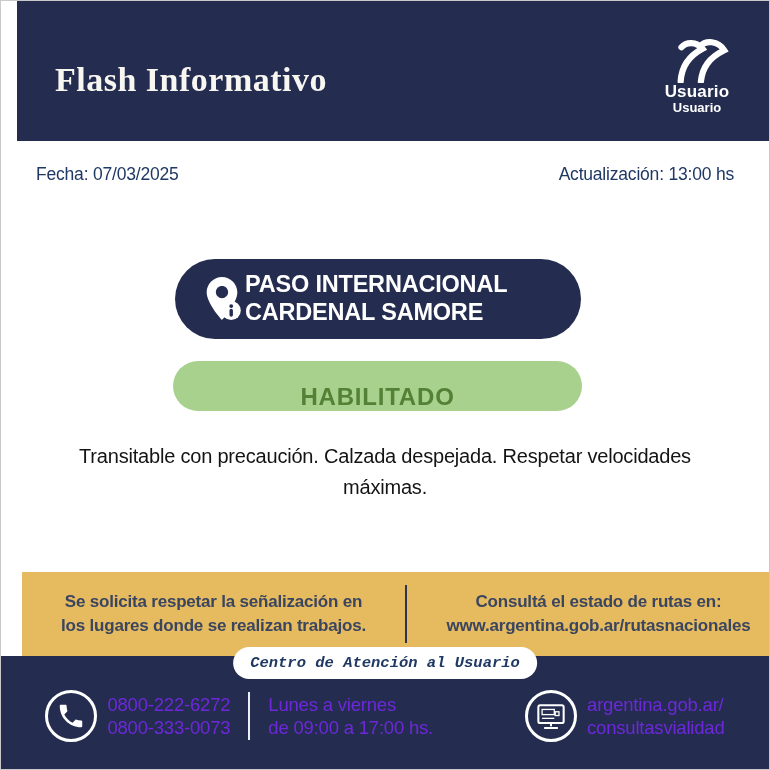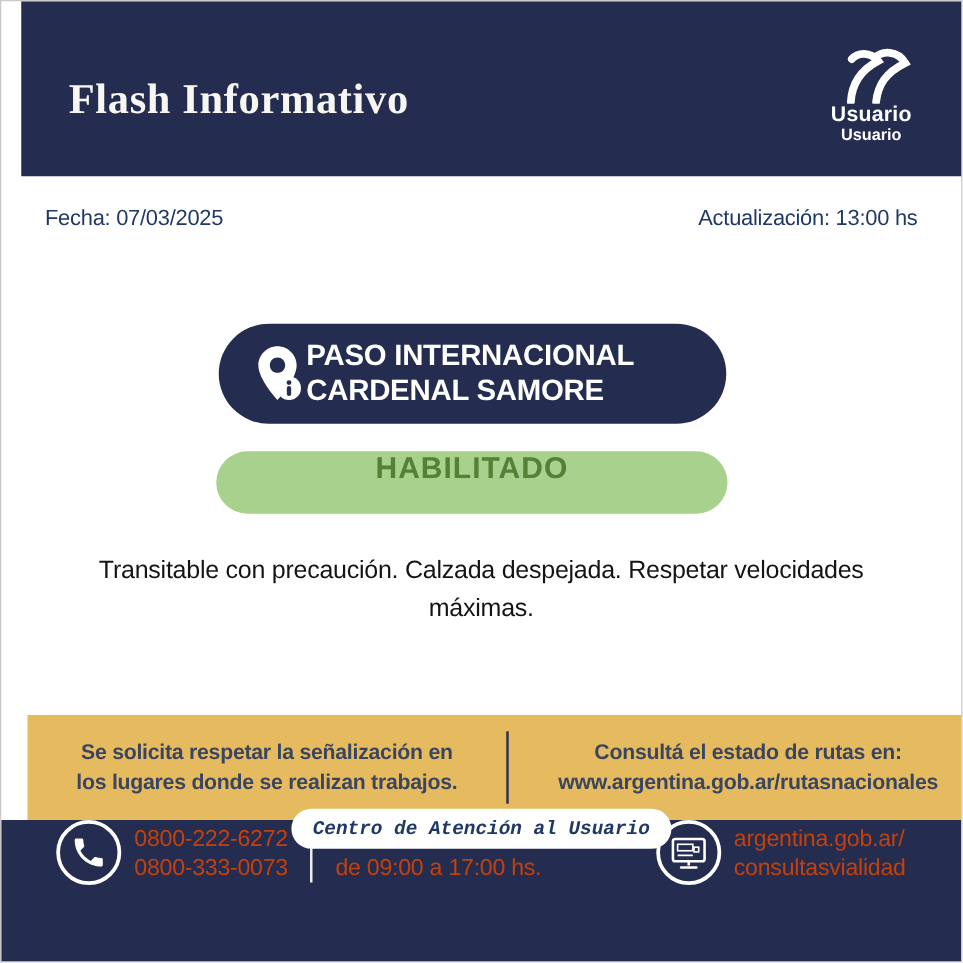--- a/index.html
+++ b/index.html
@@ -26,21 +26,21 @@
   }
   
   .pass-card {
     position:absolute; left:174px; top:258px; width:406px; height:80px;
     background:#242c50; border-radius:40px; display:flex; align-items:center; padding-left:24px;
   }
   .pass-names { flex:1; text-align:left; padding-right:20px; color:#ffffff;
     font-weight:bold; font-size:23.5px; line-height:1.18; letter-spacing:-0.2px; }
   .status-pill {
     position:absolute; left:172px; top:360px; width:409px; height:50px;
-    background:#a9d18e; border-radius:25px; display:flex; align-items:flex-start; justify-content:center;
+    background:#a9d18e; border-radius:25px; display:flex; align-items:flex-end; justify-content:center;
   }
   .status-label { color:#538135; font-weight:bold; font-size:24px; letter-spacing:0.8px; }
   .road-condition {
     position:absolute; top:440px; left:50%; transform:translateX(-50%);
     width:680px; text-align:center; color:#141414; font-size:20px;
     line-height:1.55; letter-spacing:-0.2px;
   }
   
   .notice-band {
     position:absolute; top:571px; left:0; width:100%; height:84px;
@@ -50,22 +50,22 @@
     font-size:17px; line-height:1.4; letter-spacing:-0.2px; }
   .notice-divider { width:2px; height:58px; background:#2c3550; }
   
   .footer { position:absolute; top:655px; left:0; width:100%; height:115px; background:#242c50; }
   .badge {
     position:absolute; top:646px; left:50%; transform:translateX(-50%); z-index:2;
     background:#ffffff; color:#1f3864; font-style:italic; font-weight:bold; font-size:15.5px;
     padding:7px 17px; border-radius:16px; white-space:nowrap;font-family:Liberation Mono, monospace;
   }
   .footer-row {
-    position:absolute; top:655px; left:0; right:0;
-    display:flex; align-items:center; justify-content:center; color:#c2410c;
+    position:absolute; top:689px; left:0; right:0;
+    display:flex; align-items:center; justify-content:center; color:#6d28d9;
   }
   .circle-icon {
     width:52px; height:52px; border:3px solid #ffffff; border-radius:50%;
     display:flex; align-items:center; justify-content:center; flex:0 0 auto;
   }
   .f-text { font-size:18.5px; line-height:1.25; letter-spacing:-0.2px; margin-left:10px; }
   .footer-divider { width:2px; height:48px; background:rgba(255,255,255,0.92); margin:0 18px; }
   .monitor-wrap { margin-left:92px; }
   .link-line { cursor:pointer; }
 </style>

